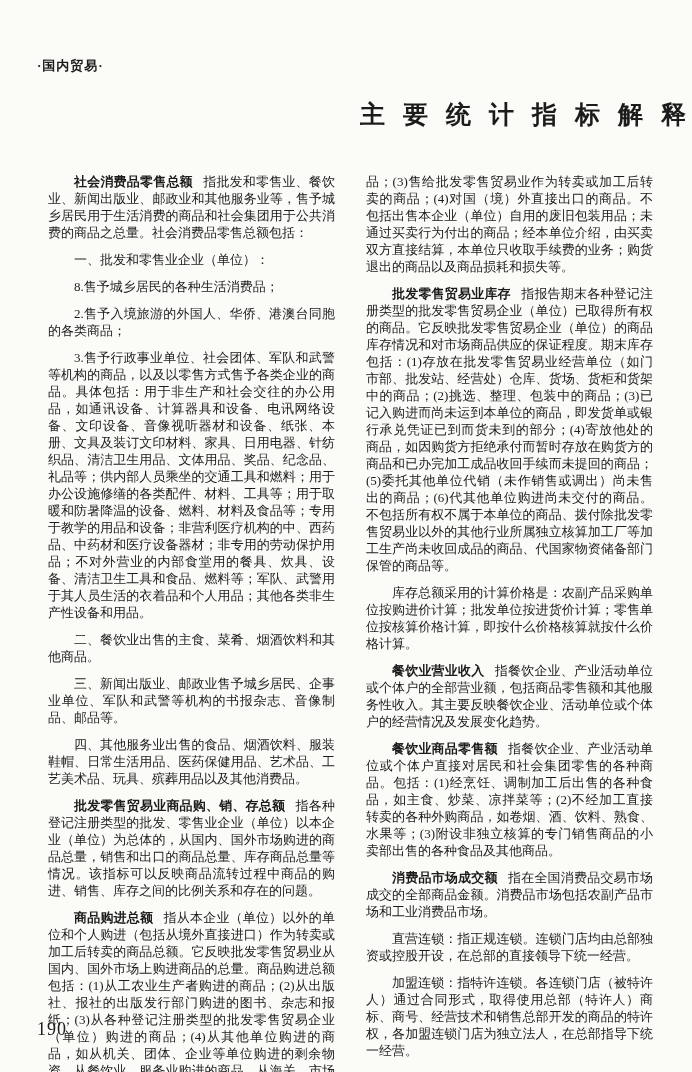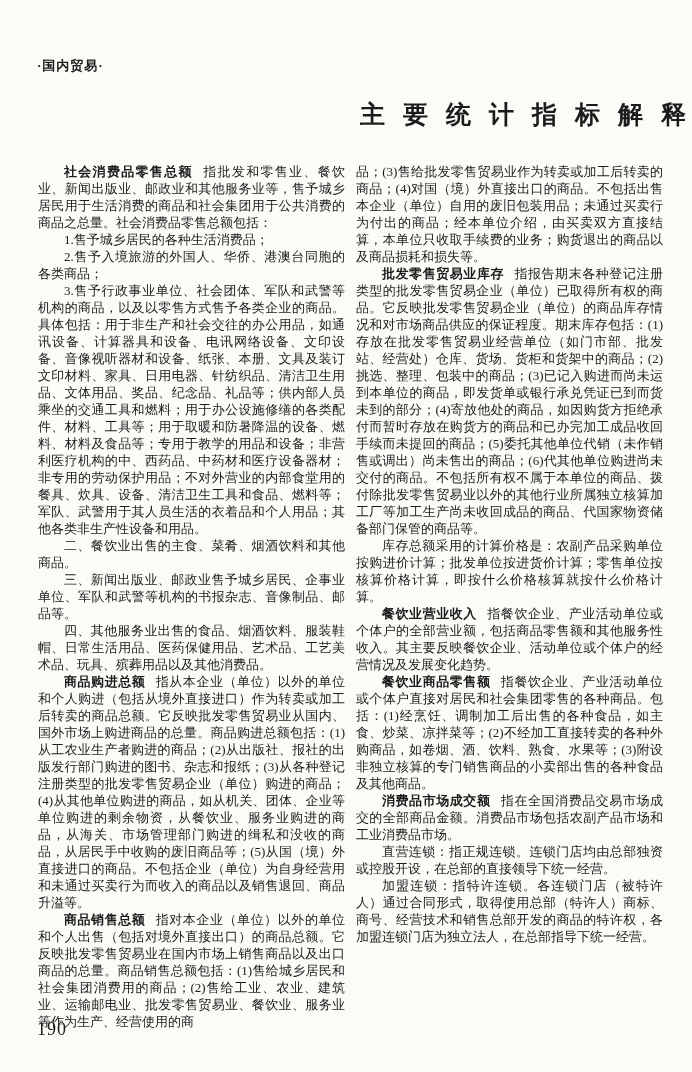--- a/index.html
+++ b/index.html
@@ -45,21 +45,21 @@
     gap: 11px;
   }
   .col {
     width: 307px;
     font-size: 13px;
     line-height: 17px;
     text-align: justify;
     text-justify: inter-ideograph;
   }
   .para {
-    margin: 0;
+    margin: 10px;
     text-indent: 2em;
     font-family: Liberation Serif, serif;
   }
   .para.flush {
     text-indent: 0;
   }
   .term {
     font-weight: bold;
     padding-right: 0.8em;
   }
@@ -75,26 +75,28 @@
 <body>
 
 <div class="page">
   <div class="kicker">·国内贸易·</div>
 
   <h1 class="title">主要统计指标解释</h1>
 
   <div class="columns">
     <div class="col" id="col-left">
         <p class="para"><b class="term">社会消费品零售总额</b><span>指批发和零售业、餐饮业、新闻出版业、邮政业和其他服务业等，售予城乡居民用于生活消费的商品和社会集团用于公共消费的商品之总量。社会消费品零售总额包括：</span></p>
-        <p class="para"><span>1.售予城乡居民的各种生活消费品；</span></p>
+        <p class="para"><span>一、批发和零售业企业（单位）：</span></p>
+        <p class="para"><span>8.售予城乡居民的各种生活消费品；</span></p>
         <p class="para"><span>2.售予入境旅游的外国人、华侨、港澳台同胞的各类商品；</span></p>
         <p class="para"><span>3.售予行政事业单位、社会团体、军队和武警等机构的商品，以及以零售方式售予各类企业的商品。具体包括：用于非生产和社会交往的办公用品，如通讯设备、计算器具和设备、电讯网络设备、文印设备、音像视听器材和设备、纸张、本册、文具及装订文印材料、家具、日用电器、针纺织品、清洁卫生用品、文体用品、奖品、纪念品、礼品等；供内部人员乘坐的交通工具和燃料；用于办公设施修缮的各类配件、材料、工具等；用于取暖和防暑降温的设备、燃料、材料及食品等；专用于教学的用品和设备；非营利医疗机构的中、西药品、中药材和医疗设备器材；非专用的劳动保护用品；不对外营业的内部食堂用的餐具、炊具、设备、清洁卫生工具和食品、燃料等；军队、武警用于其人员生活的衣着品和个人用品；其他各类非生产性设备和用品。</span></p>
         <p class="para"><span>二、餐饮业出售的主食、菜肴、烟酒饮料和其他商品。</span></p>
         <p class="para"><span>三、新闻出版业、邮政业售予城乡居民、企事业单位、军队和武警等机构的书报杂志、音像制品、邮品等。</span></p>
         <p class="para"><span>四、其他服务业出售的食品、烟酒饮料、服装鞋帽、日常生活用品、医药保健用品、艺术品、工艺美术品、玩具、殡葬用品以及其他消费品。</span></p>
+        <p class="para"><b class="term">批发零售贸易业商品购、销、存总额</b><span>指各种登记注册类型的批发、零售业企业（单位）以本企业（单位）为总体的，从国内、国外市场购进的商品总量，销售和出口的商品总量、库存商品总量等情况。该指标可以反映商品流转过程中商品的购进、销售、库存之间的比例关系和存在的问题。</span></p>
         <p class="para"><b class="term">商品购进总额</b><span>指从本企业（单位）以外的单位和个人购进（包括从境外直接进口）作为转卖或加工后转卖的商品总额。它反映批发零售贸易业从国内、国外市场上购进商品的总量。商品购进总额包括：(1)从工农业生产者购进的商品；(2)从出版社、报社的出版发行部门购进的图书、杂志和报纸；(3)从各种登记注册类型的批发零售贸易企业（单位）购进的商品；(4)从其他单位购进的商品，如从机关、团体、企业等单位购进的剩余物资，从餐饮业、服务业购进的商品，从海关、市场管理部门购进的缉私和没收的商品，从居民手中收购的废旧商品等；(5)从国（境）外直接进口的商品。不包括企业（单位）为自身经营用和未通过买卖行为而收入的商品以及销售退回、商品升溢等。</span></p>
         <p class="para"><b class="term">商品销售总额</b><span>指对本企业（单位）以外的单位和个人出售（包括对境外直接出口）的商品总额。它反映批发零售贸易业在国内市场上销售商品以及出口商品的总量。商品销售总额包括：(1)售给城乡居民和社会集团消费用的商品；(2)售给工业、农业、建筑业、运输邮电业、批发零售贸易业、餐饮业、服务业等作为生产、经营使用的商</span></p>
       </div>
     <div class="col" id="col-right">
         <p class="para flush"><span>品；(3)售给批发零售贸易业作为转卖或加工后转卖的商品；(4)对国（境）外直接出口的商品。不包括出售本企业（单位）自用的废旧包装用品；未通过买卖行为付出的商品；经本单位介绍，由买卖双方直接结算，本单位只收取手续费的业务；购货退出的商品以及商品损耗和损失等。</span></p>
         <p class="para"><b class="term">批发零售贸易业库存</b><span>指报告期末各种登记注册类型的批发零售贸易企业（单位）已取得所有权的商品。它反映批发零售贸易企业（单位）的商品库存情况和对市场商品供应的保证程度。期末库存包括：(1)存放在批发零售贸易业经营单位（如门市部、批发站、经营处）仓库、货场、货柜和货架中的商品；(2)挑选、整理、包装中的商品；(3)已记入购进而尚未运到本单位的商品，即发货单或银行承兑凭证已到而货未到的部分；(4)寄放他处的商品，如因购货方拒绝承付而暂时存放在购货方的商品和已办完加工成品收回手续而未提回的商品；(5)委托其他单位代销（未作销售或调出）尚未售出的商品；(6)代其他单位购进尚未交付的商品。不包括所有权不属于本单位的商品、拨付除批发零售贸易业以外的其他行业所属独立核算加工厂等加工生产尚未收回成品的商品、代国家物资储备部门保管的商品等。</span></p>
         <p class="para"><span>库存总额采用的计算价格是：农副产品采购单位按购进价计算；批发单位按进货价计算；零售单位按核算价格计算，即按什么价格核算就按什么价格计算。</span></p>
         <p class="para"><b class="term">餐饮业营业收入</b><span>指餐饮企业、产业活动单位或个体户的全部营业额，包括商品零售额和其他服务性收入。其主要反映餐饮企业、活动单位或个体户的经营情况及发展变化趋势。</span></p>
         <p class="para"><b class="term">餐饮业商品零售额</b><span>指餐饮企业、产业活动单位或个体户直接对居民和社会集团零售的各种商品。包括：(1)经烹饪、调制加工后出售的各种食品，如主食、炒菜、凉拌菜等；(2)不经加工直接转卖的各种外购商品，如卷烟、酒、饮料、熟食、水果等；(3)附设非独立核算的专门销售商品的小卖部出售的各种食品及其他商品。</span></p>
         <p class="para"><b class="term">消费品市场成交额</b><span>指在全国消费品交易市场成交的全部商品金额。消费品市场包括农副产品市场和工业消费品市场。</span></p>

